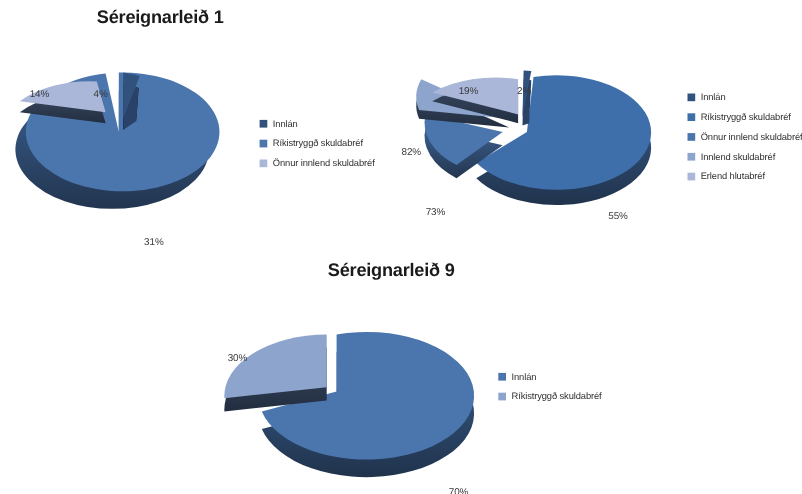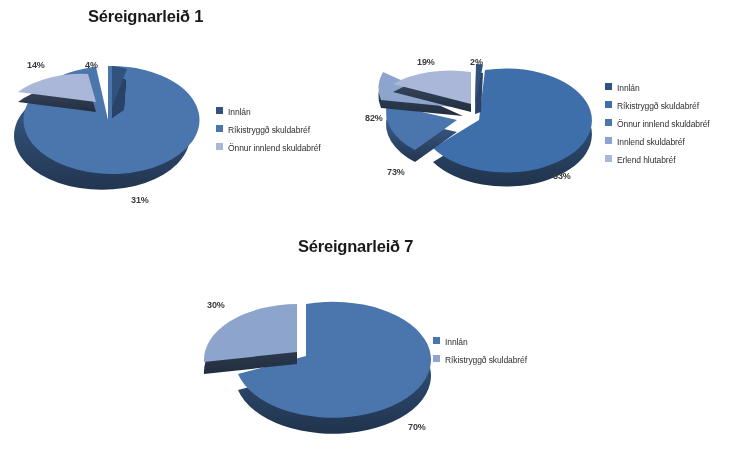--- a/index.html
+++ b/index.html
@@ -30,32 +30,35 @@
   .pie-wrap {
     position: absolute;
   }
   .pie-wrap svg {
     display: block;
     overflow: visible;
   }
   .pct-label {
     position: absolute;
     font-size: 9px;
-    font-weight: bold;
+    font-weight: normal;
     color: #3a3a3a;
     white-space: nowrap;
     letter-spacing: -0.1px;
+    margin-top: 20px;
   }
   .legend {
     position: absolute;
   }
   .legend-item {
     display: flex;
+    align-items: center;
     margin-bottom: 8px;
     white-space: nowrap;
+    margin-left: 20px;
   }
   .legend-swatch {
     width: 7px;
     height: 7px;
     margin-right: 5px;
     flex: 0 0 auto;
   }
   .legend-label {
     font-size: 8.5px;
     color: #2f2f2f;
@@ -177,21 +180,21 @@
         <path d="M 100 56 L 101 14 L 108 15 L 106 54 Z" fill="#2a4268"></path>
         <path d="M 100 48 L 101 6 A 86 52 0 0 1 108 6.5 Z" fill="#31527d"></path>
       </g>
     </svg>
   </div>
 
   <div class="pct-label" style="left:52px; top:57px;">19%</div>
   <div class="pct-label" style="left:105px; top:57px;">2%</div>
   <div class="pct-label" style="left:0px; top:113px;">82%</div>
   <div class="pct-label" style="left:22px; top:167px;">73%</div>
-  <div class="pct-label" style="left:188px; top:171px;">83%</div>
+  <div class="pct-label" style="left:188px; top:171px;">55%</div>
 
   <div class="legend">
     <div class="legend-item">
       <span class="legend-swatch" style="background:#31527d"></span>
       <span class="legend-label">Innlán</span>
     </div>
     <div class="legend-item">
       <span class="legend-swatch" style="background:#3f6fab"></span>
       <span class="legend-label">Ríkistryggð skuldabréf</span>
     </div>
@@ -204,21 +207,21 @@
       <span class="legend-label">Innlend skuldabréf</span>
     </div>
     <div class="legend-item">
       <span class="legend-swatch" style="background:#aab7d9"></span>
       <span class="legend-label">Erlend hlutabréf</span>
     </div>
   </div>
 </div>
 
 <div class="chart-block" id="chart3">
-  <div class="chart-title">Séreignarleið 7</div>
+  <div class="chart-title">Séreignarleið 9</div>
 
   <div class="pie-wrap">
     <svg width="230" height="150" viewBox="0 0 230 150">
       <defs>
         <linearGradient id="c3-main-side" x1="0" y1="0" x2="0" y2="1">
           <stop offset="0%" stop-color="#3a5f8f"></stop>
           <stop offset="100%" stop-color="#20334c"></stop>
         </linearGradient>
         <linearGradient id="c3-lt-side" x1="0" y1="0" x2="0" y2="1">
           <stop offset="0%" stop-color="#3a4a63"></stop>

